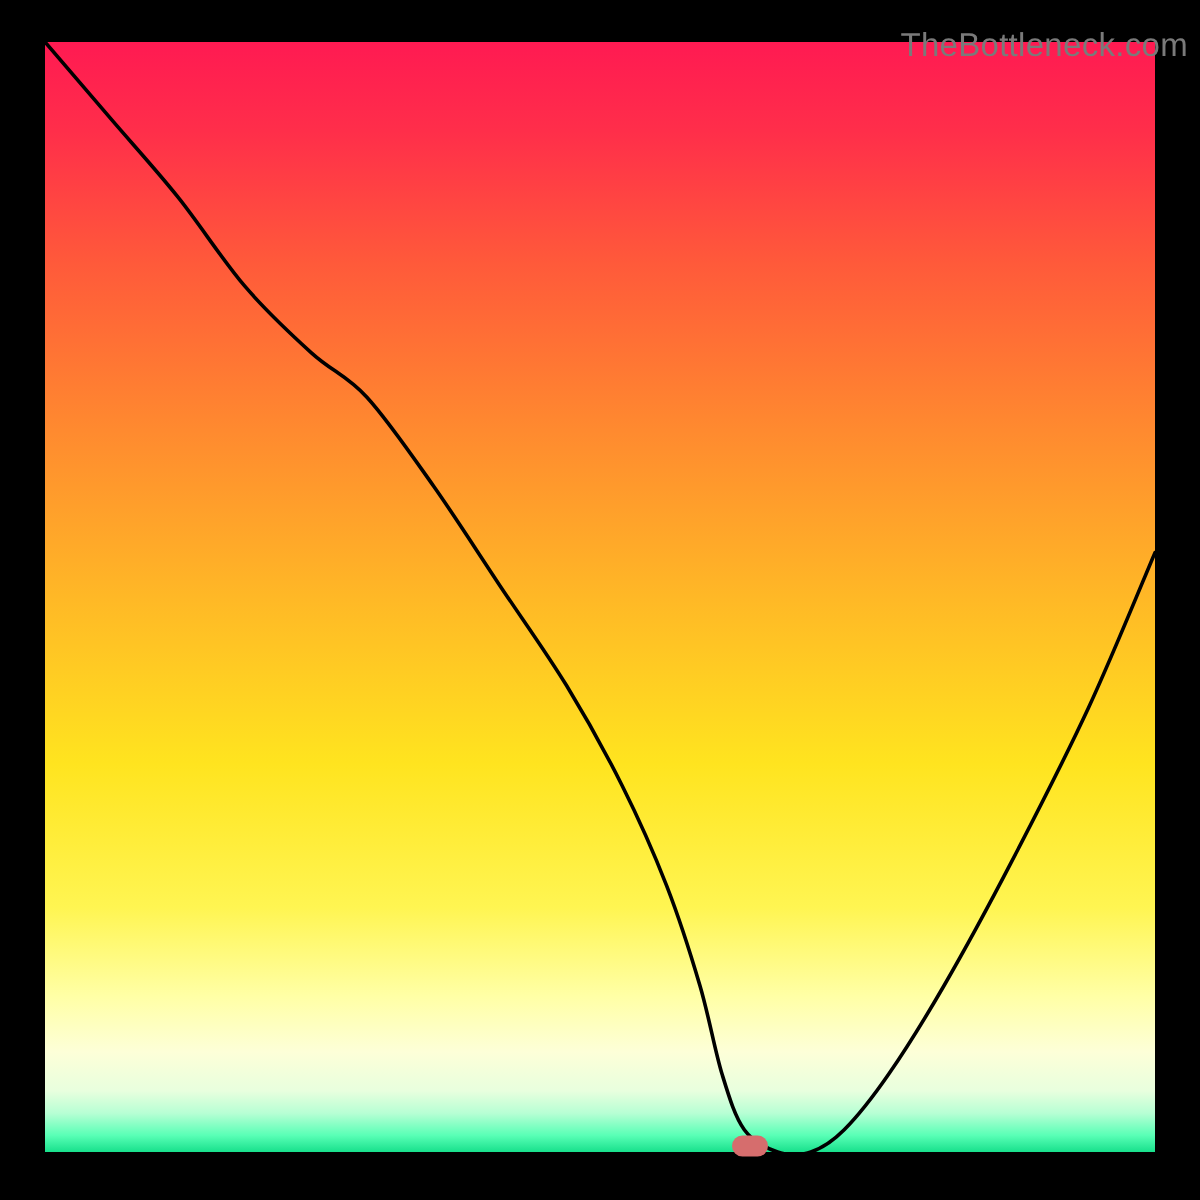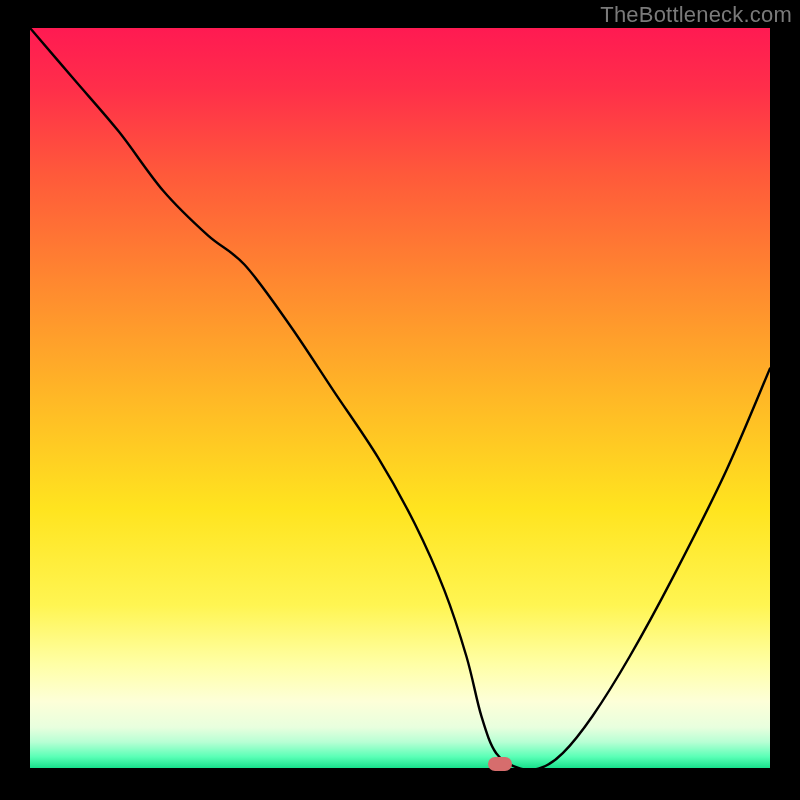--- a/index.html
+++ b/index.html
@@ -5,21 +5,21 @@
   * { margin: 0; padding: 0; box-sizing: border-box; }
   body {
     width: 800px;
     height: 800px;
     background: #000;
     position: relative;
     font-family: Arial, Helvetica, sans-serif;
   }
   .watermark {
     position: absolute;
-    top: 2px;
+    top: 17px;
     right: 8px;
     color: #7a7a7a;
     font-size: 22px;
     font-weight: 500;
     z-index: 10;
     letter-spacing: 0.2px;
   }
   .plot-area {
     position: absolute;
     left: 30px;

